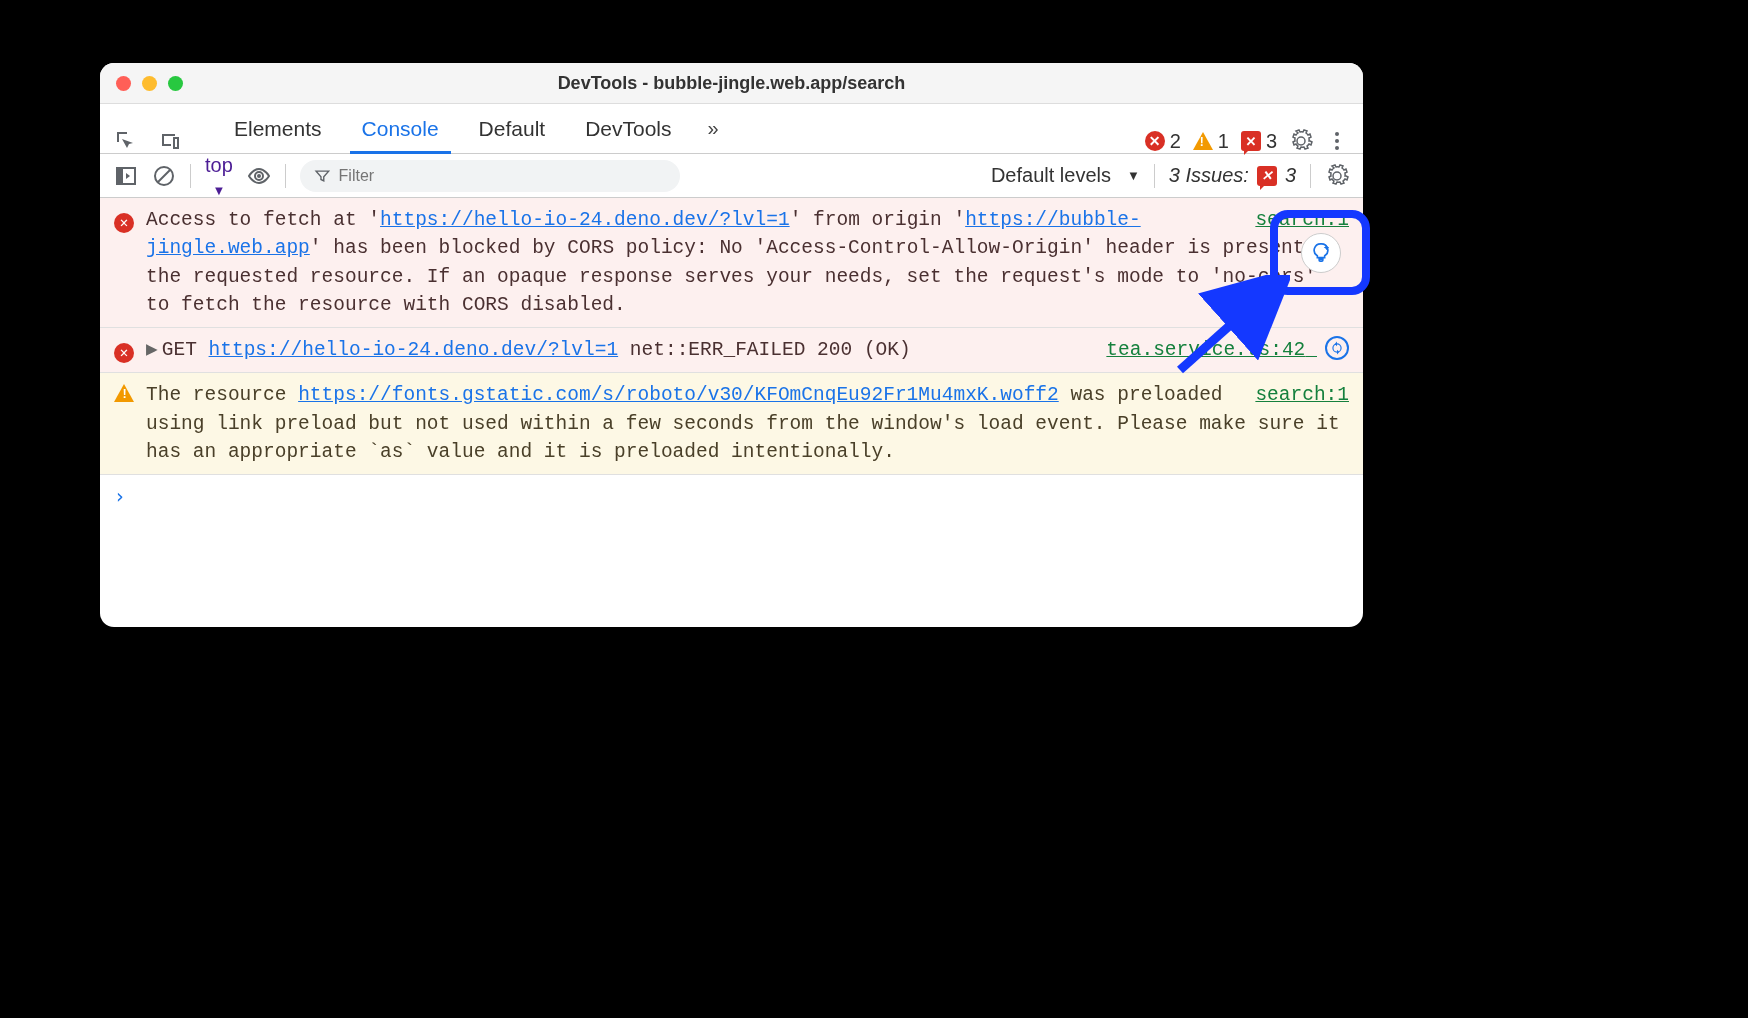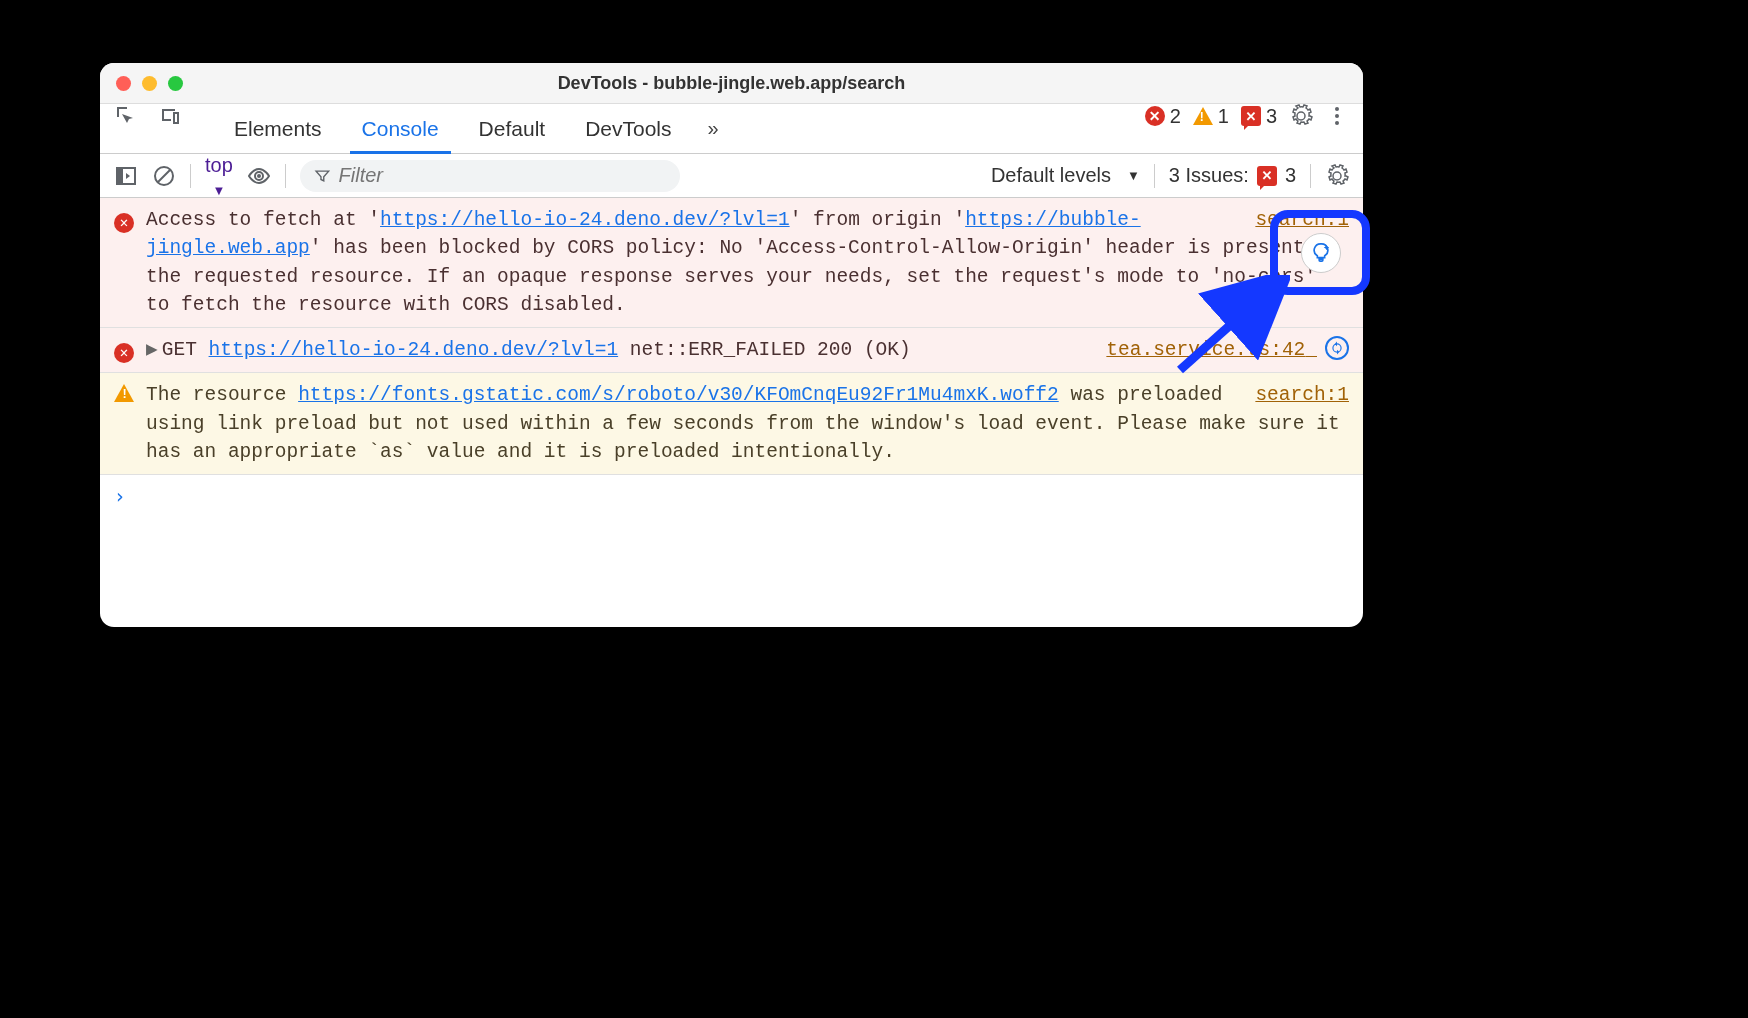--- a/index.html
+++ b/index.html
@@ -45,21 +45,21 @@
   left: 0; right: 0;
   text-align: center;
   font-size: 18px;
   font-weight: 600;
   color: #333;
   pointer-events: none;
 }
 .tabs-bar {
   height: 50px;
   display: flex;
-  align-items: flex-start;
+  align-items: flex-end;
   border-bottom: 1px solid #ccc;
   padding: 0 14px;
 }
 .tabs-left-icons { display: flex; gap: 20px; align-items: center; margin-right: 32px; }
 .tabs { display: flex; align-items: stretch; height: 100%; }
 .tab {
   padding: 0 20px;
   display: flex;
   align-items: center;
   font-size: 21px;
@@ -122,43 +122,43 @@
   flex: 0 0 380px;
   height: 32px;
   background: #f1f3f4;
   border-radius: 16px;
   display: flex;
   align-items: center;
   padding: 0 14px;
 }
 .filter-input {
   border: none; background: transparent; outline: none;
-  font-size: 20px; color: #1d4ed8; width: 100%; font-style: italic;
+  font-size: 16px; color: #1d4ed8; width: 100%;
 }
 .levels-dropdown { font-size: 20px; color: #333; cursor: pointer; display:flex; align-items:center; gap:16px; margin-left:auto; }
-.issues-text { font-size: 20px; color: #333; display:flex; align-items:center; gap:8px; }
+.issues-text { font-size: 20px; color: #333; display:flex; align-items:center; gap:8px;font-style:italic; }
 .issues-text .icon-square { width:20px; height:20px; }
 .console-body { flex: 1; overflow: auto; }
 .msg {
   border-bottom: 1px solid #e0e0e0;
   padding: 8px 14px 8px 46px;
   font-family: "Menlo", Monaco, "Courier New", monospace;
   font-size: 19.5px;
   line-height: 1.45;
   position: relative;
 }
 .msg-error { background: #fdf0ef; color: #4a3031; }
 .msg-warn { background: #fdf8e5; color: #4a4029; }
 .msg .icon-slot {
   position: absolute;
   left: 14px; top: 10px;
 }
 .msg-link-src {
   float: right;
-  color: #a16207;
+  color: #15803d;
   text-decoration: underline;
   cursor: pointer;
   margin-left: 20px;
 }
 .msg a.code-link { color: #1a73e8; text-decoration: underline; cursor:pointer; }
 .prompt-row {
   padding: 10px 14px;
   font-family: Menlo, monospace;
   font-size: 19px;
   color: #1a73e8;

